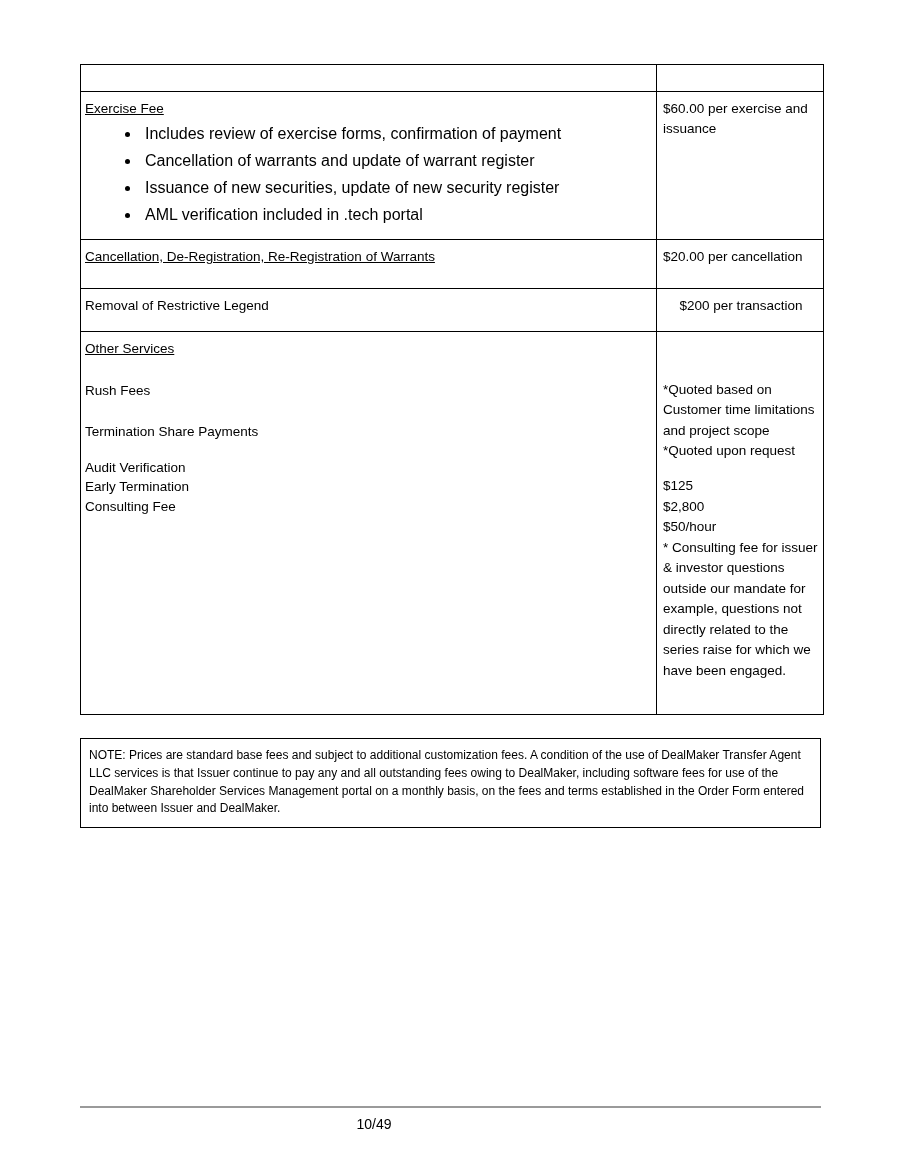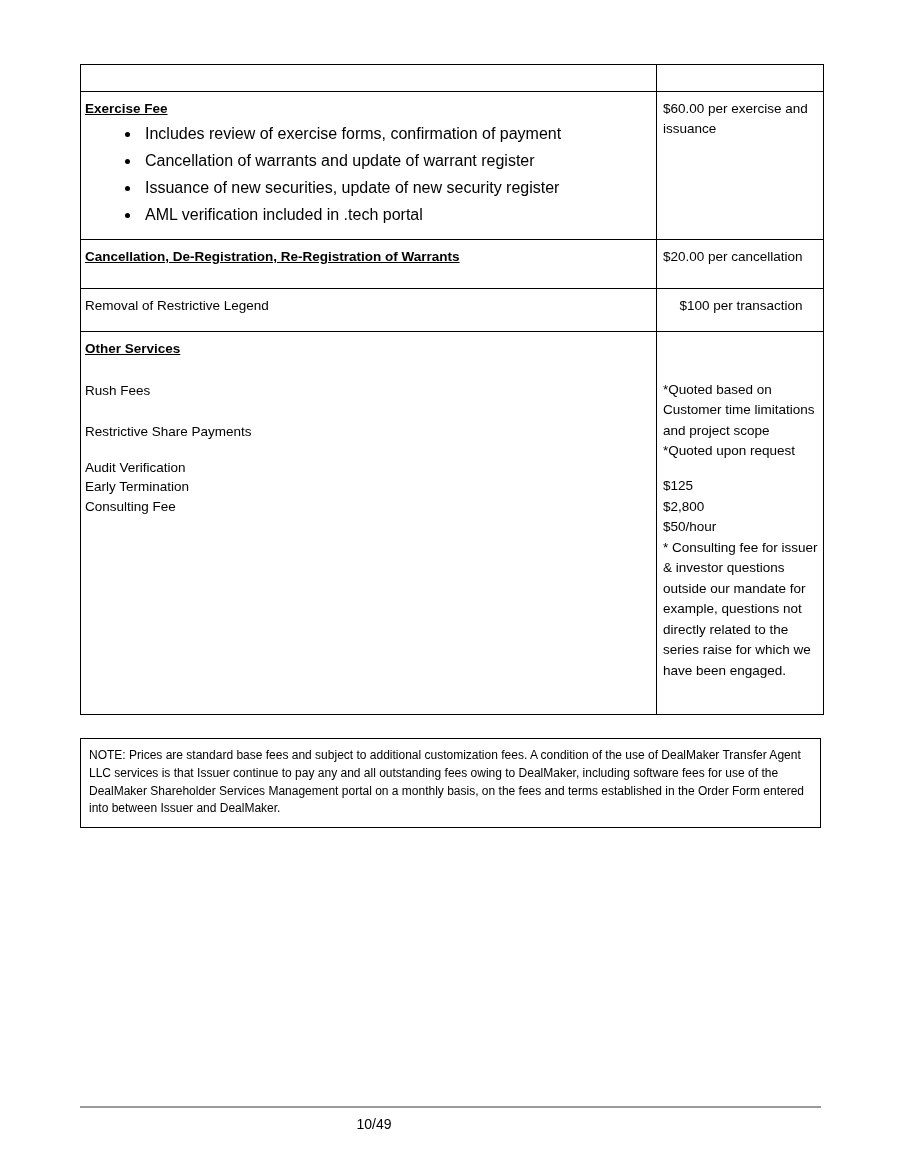--- a/index.html
+++ b/index.html
@@ -39,21 +39,20 @@
   .col-price { width: 166px; }
 
   .cell-pad {
     padding: 7px 4px 8px 4px;
   }
   .cell-pad-right {
     padding: 7px 4px 8px 6px;
   }
   .u {
     text-decoration: underline;
-    font-weight: bold;
   }
   ul.bullets {
     margin: 4px 0 4px 0;
     padding-left: 56px;
     list-style-type: disc;
   }
   ul.bullets li {
     margin: 0 0 5.5px 0;
     padding-left: 4px;
     font-size: 16px;
@@ -150,32 +149,32 @@
       </td>
     </tr>
 
     <tr class="row-removal">
       <td class="col-desc">
         <div class="cell-pad">
           <div>Removal of Restrictive Legend</div>
         </div>
       </td>
       <td class="col-price">
-        <div class="cell-pad-right price-center">$100 per transaction</div>
+        <div class="cell-pad-right price-center">$200 per transaction</div>
       </td>
     </tr>
 
     <tr class="row-other">
       <td class="col-desc">
         <div class="cell-pad">
           <div class="u">Other Services</div>
           <div class="gap-18"></div>
           <div class="svc-line">Rush Fees</div>
           <div class="gap-18"></div>
-          <div class="svc-line">Restrictive Share Payments</div>
+          <div class="svc-line">Termination Share Payments</div>
           <div class="gap-12"></div>
           <div class="svc-line">Audit Verification</div>
           <div class="svc-line">Early Termination</div>
           <div class="svc-line">Consulting Fee</div>
         </div>
       </td>
       <td class="col-price">
         <div class="other-price">
           <div class="blk it">*Quoted based on Customer time limitations and project scope</div>
           <div class="blk it">*Quoted upon request</div>

